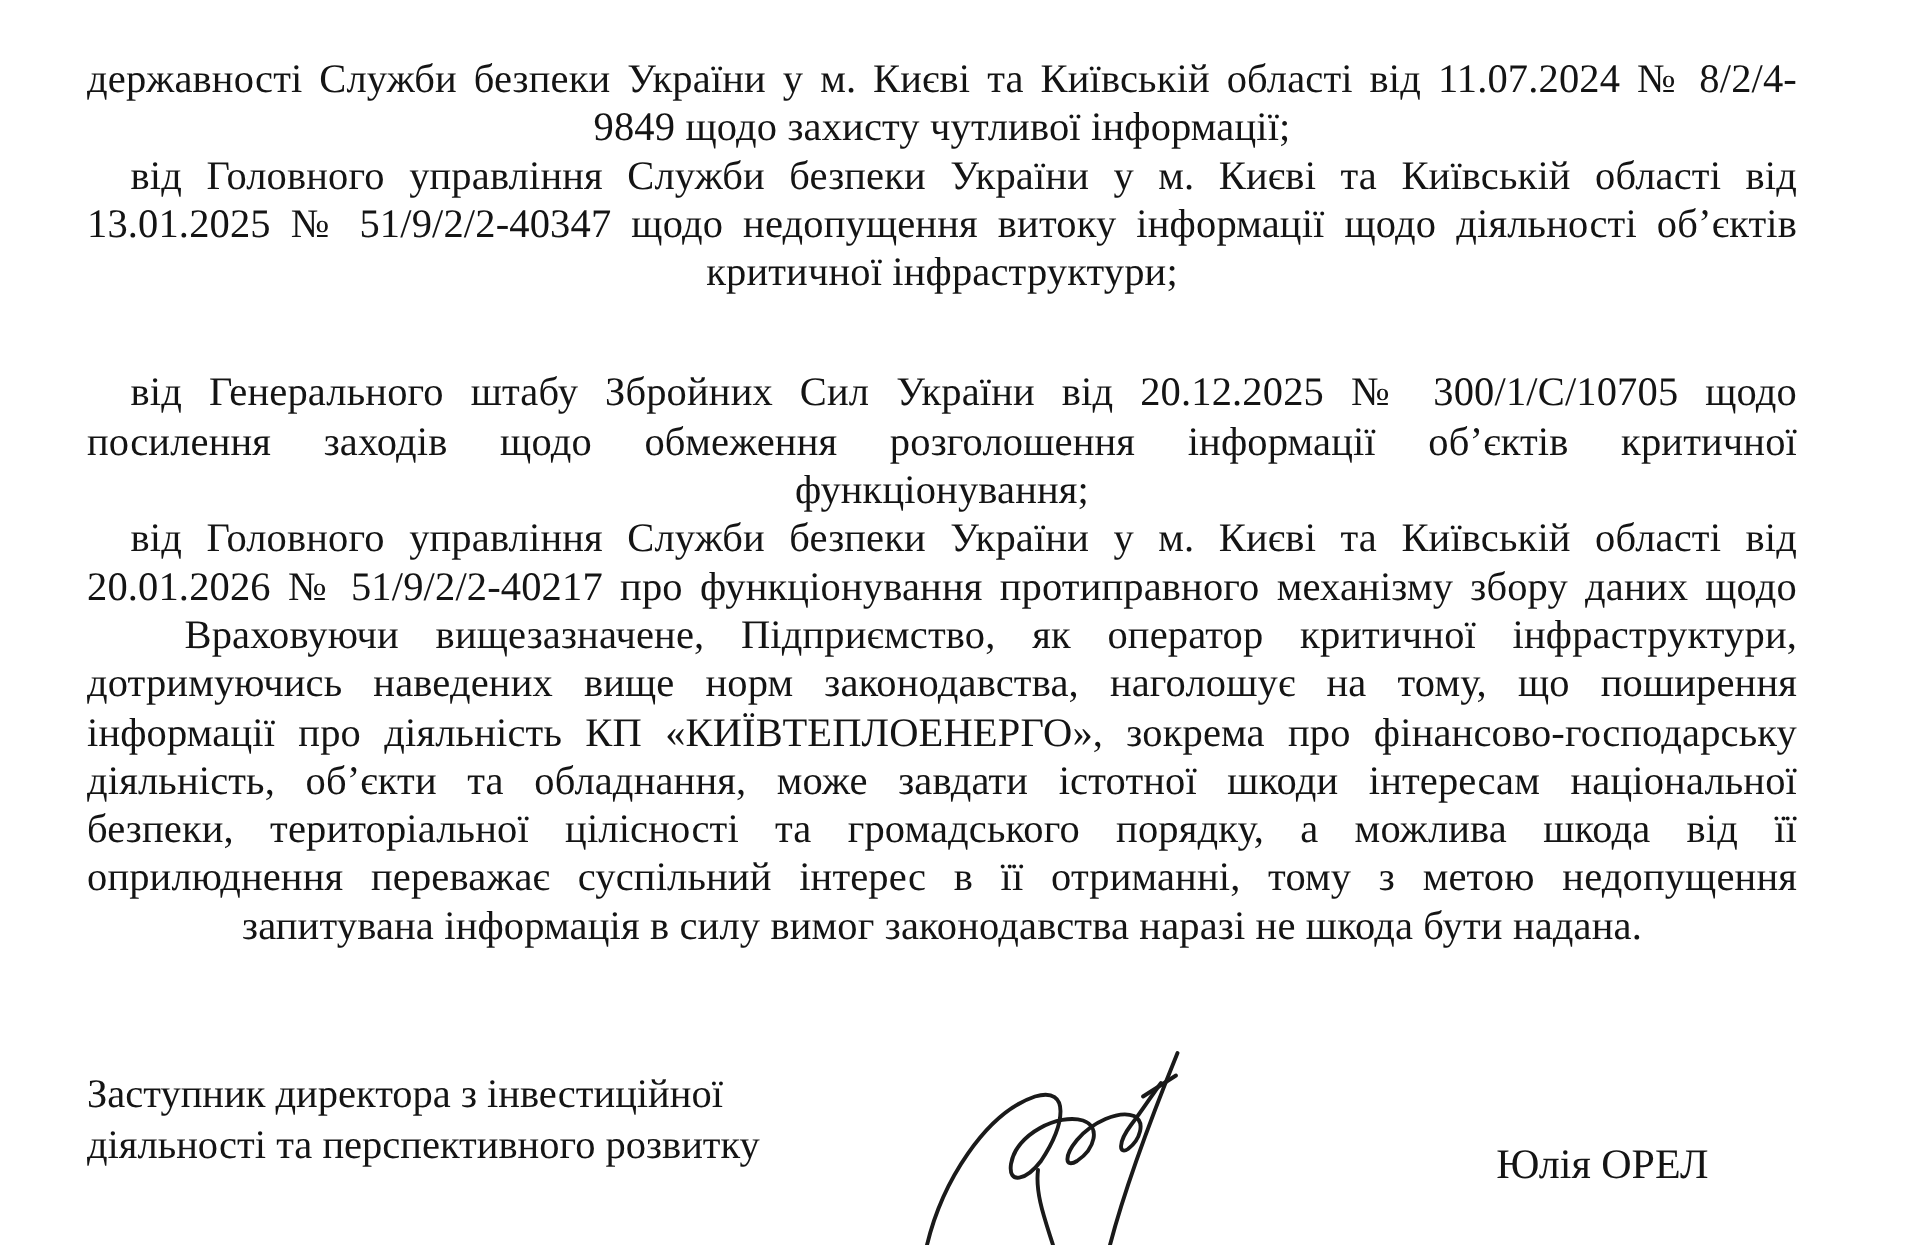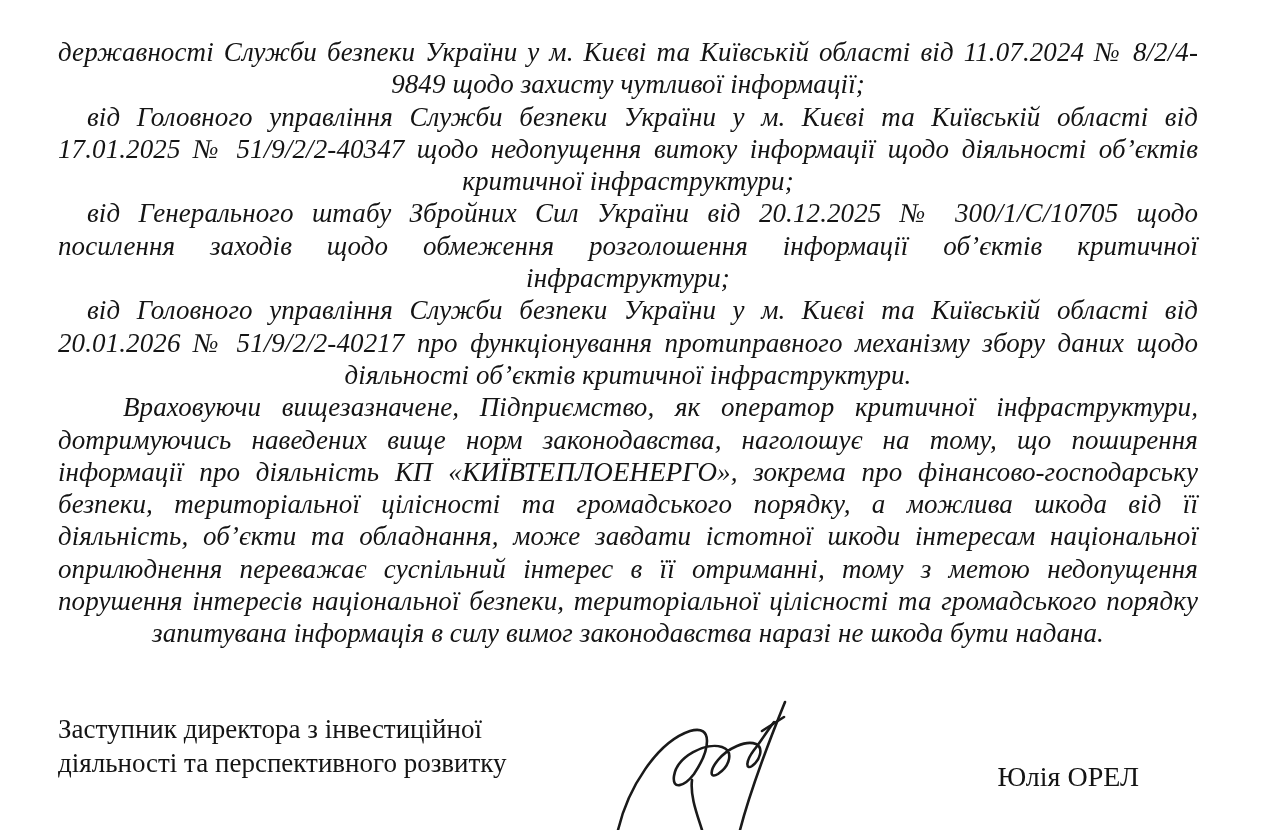--- a/index.html
+++ b/index.html
@@ -21,21 +21,20 @@
     background: #ffffff;
   }
   .doc-text {
     position: absolute;
     left: 58px;
     top: 36px;
     width: 1140px;
     font-size: 27px;
     line-height: 32.3px;
     letter-spacing: 0.1px;
-    font-style: italic;
   }
   .para { margin: 0; padding: 0; }
   .line {
     text-align: justify;
     text-align-last: justify;
   }
   .line.last {
     text-align: center;
     text-align-last: auto;
   }
@@ -76,41 +75,39 @@
 <div class="page">
 
   <div class="doc-text">
 
   <div class="para">
         <div class="line">державності Служби безпеки України у м. Києві та Київській області від 11.07.2024  № 8/2/4-</div>
         <div class="line last">9849 щодо захисту чутливої інформації;</div>
       </div>
       <div class="para">
         <div class="line" style="text-indent: 29px;">від Головного управління Служби безпеки України у м. Києві та Київській області від</div>
-        <div class="line">17.01.2025 № 51/9/2/2-40347 щодо недопущення витоку інформації щодо діяльності об’єктів</div>
+        <div class="line">13.01.2025 № 51/9/2/2-40347 щодо недопущення витоку інформації щодо діяльності об’єктів</div>
         <div class="line last">критичної інфраструктури;</div>
       </div>
       <div class="para">
-        <div class="line" style="text-indent: 29px;">від Генерального штабу Збройних Сил України від 20.12.2025 № 300/1/С/10705 щодо</div>
+        <div class="line" style="text-indent: 29px; margin-top: 48px;">від Генерального штабу Збройних Сил України від 20.12.2025 № 300/1/С/10705 щодо</div>
         <div class="line">посилення заходів щодо обмеження розголошення інформації об’єктів критичної</div>
-        <div class="line last">інфраструктури;</div>
+        <div class="line last">функціонування;</div>
       </div>
       <div class="para">
         <div class="line" style="text-indent: 29px;">від Головного управління Служби безпеки України у м. Києві та Київській області від</div>
         <div class="line">20.01.2026 № 51/9/2/2-40217 про функціонування протиправного механізму збору даних  щодо</div>
-        <div class="line last">діяльності об’єктів критичної інфраструктури.</div>
       </div>
       <div class="para">
         <div class="line" style="text-indent: 65px;">Враховуючи вищезазначене, Підприємство, як оператор критичної інфраструктури,</div>
         <div class="line">дотримуючись наведених вище норм законодавства, наголошує на тому, що поширення</div>
         <div class="line">інформації про діяльність КП «КИЇВТЕПЛОЕНЕРГО», зокрема про фінансово-господарську</div>
+        <div class="line">діяльність, об’єкти та обладнання, може завдати істотної шкоди інтересам національної</div>
         <div class="line">безпеки, територіальної цілісності та громадського порядку, а можлива шкода від її</div>
-        <div class="line">діяльність, об’єкти та обладнання, може завдати істотної шкоди інтересам національної</div>
         <div class="line">оприлюднення переважає суспільний інтерес в її отриманні, тому з метою недопущення</div>
-        <div class="line">порушення інтересів національної безпеки, територіальної цілісності та громадського порядку</div>
         <div class="line last">запитувана інформація в силу вимог законодавства наразі не шкода бути надана.</div>
       </div>
     </div>
 
   <div class="sig-block">
     <div class="sig-title">
       <div class="title-line">Заступник директора з інвестиційної</div>
       <div class="title-line">діяльності та перспективного розвитку</div>
     </div>
 

